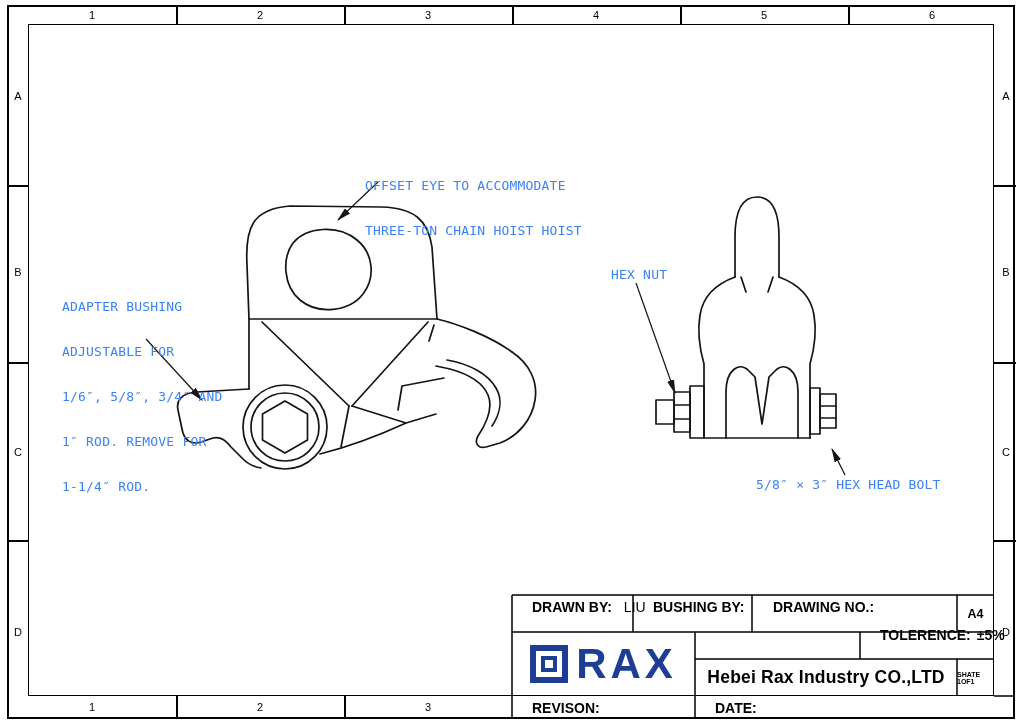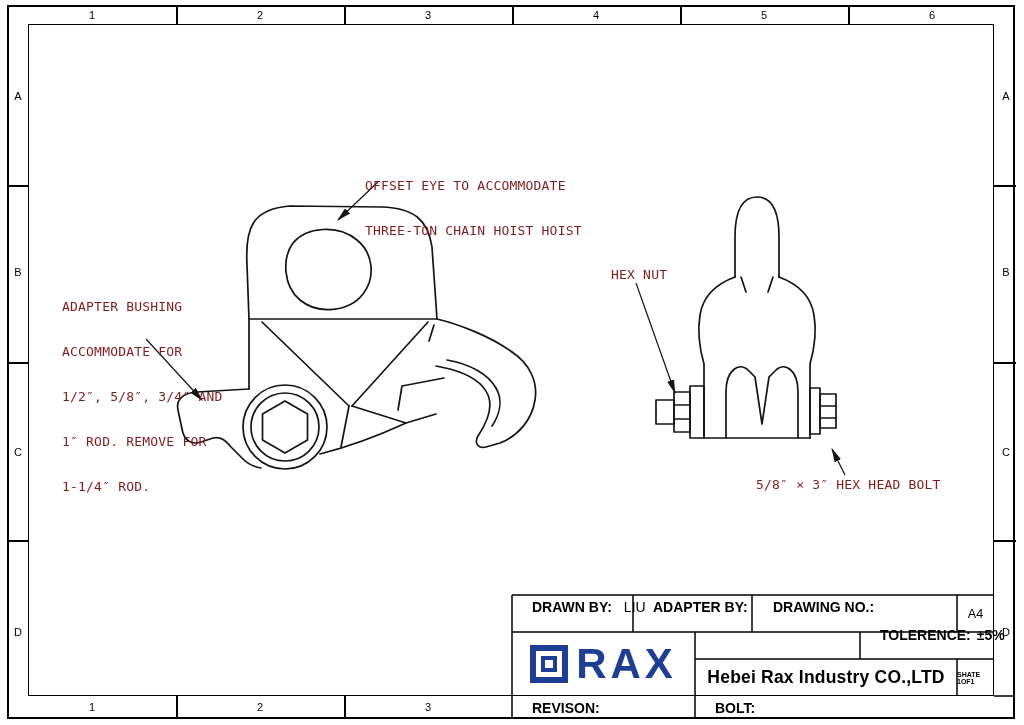--- a/index.html
+++ b/index.html
@@ -15,31 +15,31 @@
   .grid-num { position:absolute; top:7px; width:168px; height:16px; line-height:16px;
               text-align:center; font-size:11px; }
   .grid-num-b { top:699px; }
   .grid-letter { position:absolute; left:8px; width:20px; height:16px; line-height:16px;
                  text-align:center; font-size:11px; }
   .grid-letter-r { left:996px; }
 
   svg.overlay { position:absolute; left:0; top:0; width:1024px; height:725px; }
 
   .ann { position:absolute; font-family:"DejaVu Sans Mono", monospace; font-size:13px;
-         line-height:15px; letter-spacing:0.2px; color:#7f1d1d; white-space:pre; }
+         line-height:15px; letter-spacing:0.2px; color:#3b82f6; white-space:pre; }
   .ann-center { text-align:center; }
 
   .tb-label { position:absolute; font-size:14px; font-weight:bold; color:#000;margin-left:15px; }
   .tb-value { font-weight:normal; margin-left:12px; }
   .cell-center { position:absolute; display:flex; align-items:center; justify-content:center; }
   .cell-left   { position:absolute; display:flex; align-items:center; }
 
   .company { font-size:17.5px; font-weight:bold; letter-spacing:0.2px; }
   .sheet   { font-size:7px; font-weight:bold; }
-  .a4      { font-size:12.5px; font-weight:normal; }
+  .a4      { font-size:12.5px; font-weight:bold; }
 
   .logo-cell { position:absolute; left:512px; top:632px; width:183px; height:64px;
                display:flex; align-items:center; justify-content:center; gap:8px; }
   .logo-icon { width:26px; height:26px; border:6px solid #1e3e96; position:relative; }
   .logo-icon-inner { position:absolute; left:5px; top:5px; width:8px; height:8px;
                      border:4px solid #1e3e96; }
   .logo-text { font-size:42px; font-weight:bold; letter-spacing:4px; color:#1e3e96;
                line-height:1; }
 </style>
 </head>
@@ -150,49 +150,49 @@
     </g>
   </svg>
 
   <div class="ann" style="left:365px;top:148px">
     <div>OFFSET EYE TO ACCOMMODATE</div>
     <div>THREE-TON CHAIN HOIST HOIST</div>
   </div>
 
   <div class="ann" style="left:62px;top:269px">
     <div>ADAPTER BUSHING</div>
-    <div>ACCOMMODATE FOR</div>
-    <div>1/2″, 5/8″, 3/4″ AND</div>
+    <div>ADJUSTABLE FOR</div>
+    <div>1/6″, 5/8″, 3/4″ AND</div>
     <div>1″ ROD. REMOVE FOR</div>
     <div>1-1/4″ ROD.</div>
   </div>
 
 
   <div class="ann" style="left:611px;top:267px">HEX NUT</div>
 
   <div class="ann" style="left:756px;top:477px">5/8″ × 3″ HEX HEAD BOLT</div>
 
   <div class="tb-label" style="left:517px;top:599px">
     <span>DRAWN BY:</span><span class="tb-value">LIU</span>
   </div>
-  <div class="tb-label" style="left:638px;top:599px">ADAPTER BY:</div>
+  <div class="tb-label" style="left:638px;top:599px">BUSHING BY:</div>
   <div class="tb-label" style="left:758px;top:599px">DRAWING NO.:</div>
   <div class="cell-center a4" style="left:957px;top:595px;width:37px;height:37px">A4</div>
 
   <div class="cell-left tb-label" style="left:865px;top:624px;height:21px">
     <span>TOLERENCE:</span>
       <span style="margin-left:6px">±5%</span>
   </div>
 
   <div class="logo-cell">
     <div class="logo-icon">
         <div class="logo-icon-inner"></div>
       </div>
     <div class="logo-text">RAX</div>
   </div>
 
   <div class="cell-center company" style="left:695px;top:659px;width:262px;height:37px">Hebei Rax Industry CO.,LTD</div>
   <div class="cell-center sheet" style="left:957px;top:659px;width:37px;height:37px">SHATE 1OF1</div>
 
   <div class="cell-left tb-label" style="left:517px;top:696px;height:23px">REVISON:</div>
-  <div class="cell-left tb-label" style="left:700px;top:696px;height:23px">BOLT:</div>
+  <div class="cell-left tb-label" style="left:700px;top:696px;height:23px">DATE:</div>
 
 </div>
 
 </body></html>

